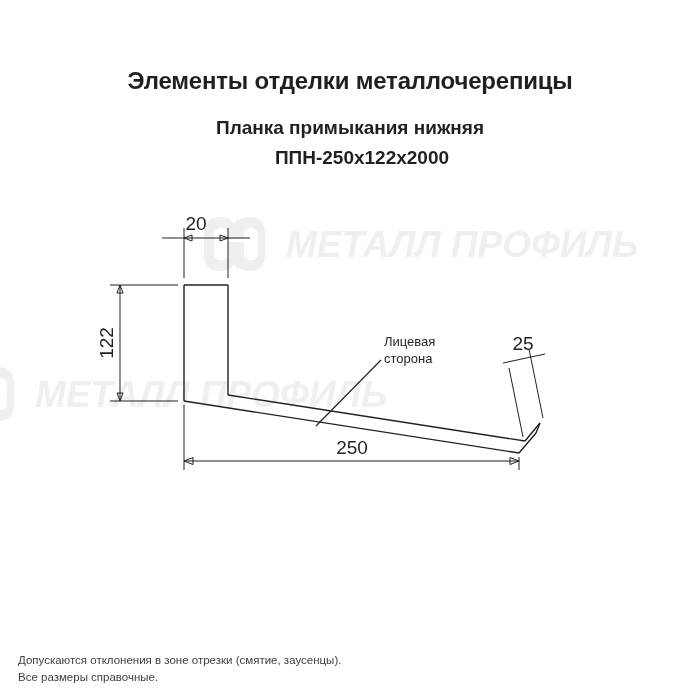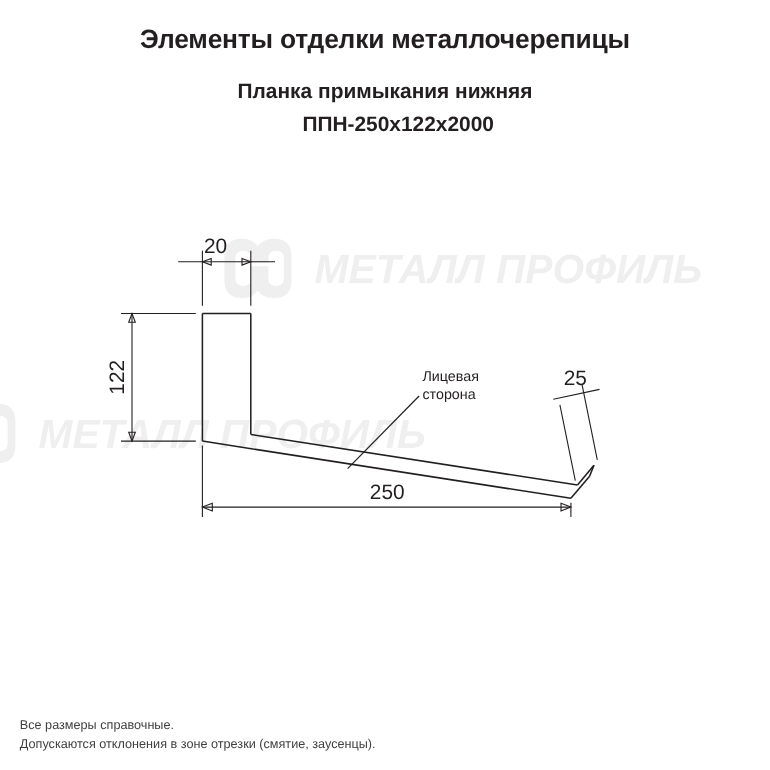--- a/index.html
+++ b/index.html
@@ -26,20 +26,21 @@
     left: 0;
     top: 22px;
     width: 700px;
     text-align: center;
   }
   .title-main {
     font-size: 24px;
     font-weight: bold;
     letter-spacing: -0.2px;
     line-height: 30px;
+    margin-top: 44px;
   }
   .title-sub {
     font-size: 19px;
     font-weight: bold;
     line-height: 26px;
     margin-top: 19px;
   }
   .title-code {
     font-size: 19px;
     font-weight: bold;
@@ -155,17 +156,17 @@
       <g>
         <path class="thinline" d="M316 276 L381 210"></path>
         <text class="leadtext" x="384" y="196">Лицевая</text>
         <text class="leadtext" x="384" y="213">сторона</text>
       </g>
 
     </svg>
   </div>
 
   <div class="footer">
+    <div>Допускаются отклонения в зоне отрезки (смятие, заусенцы).</div>
     <div>Все размеры справочные.</div>
-    <div>Допускаются отклонения в зоне отрезки (смятие, заусенцы).</div>
   </div>
 
 </div>
 
 </body></html>

